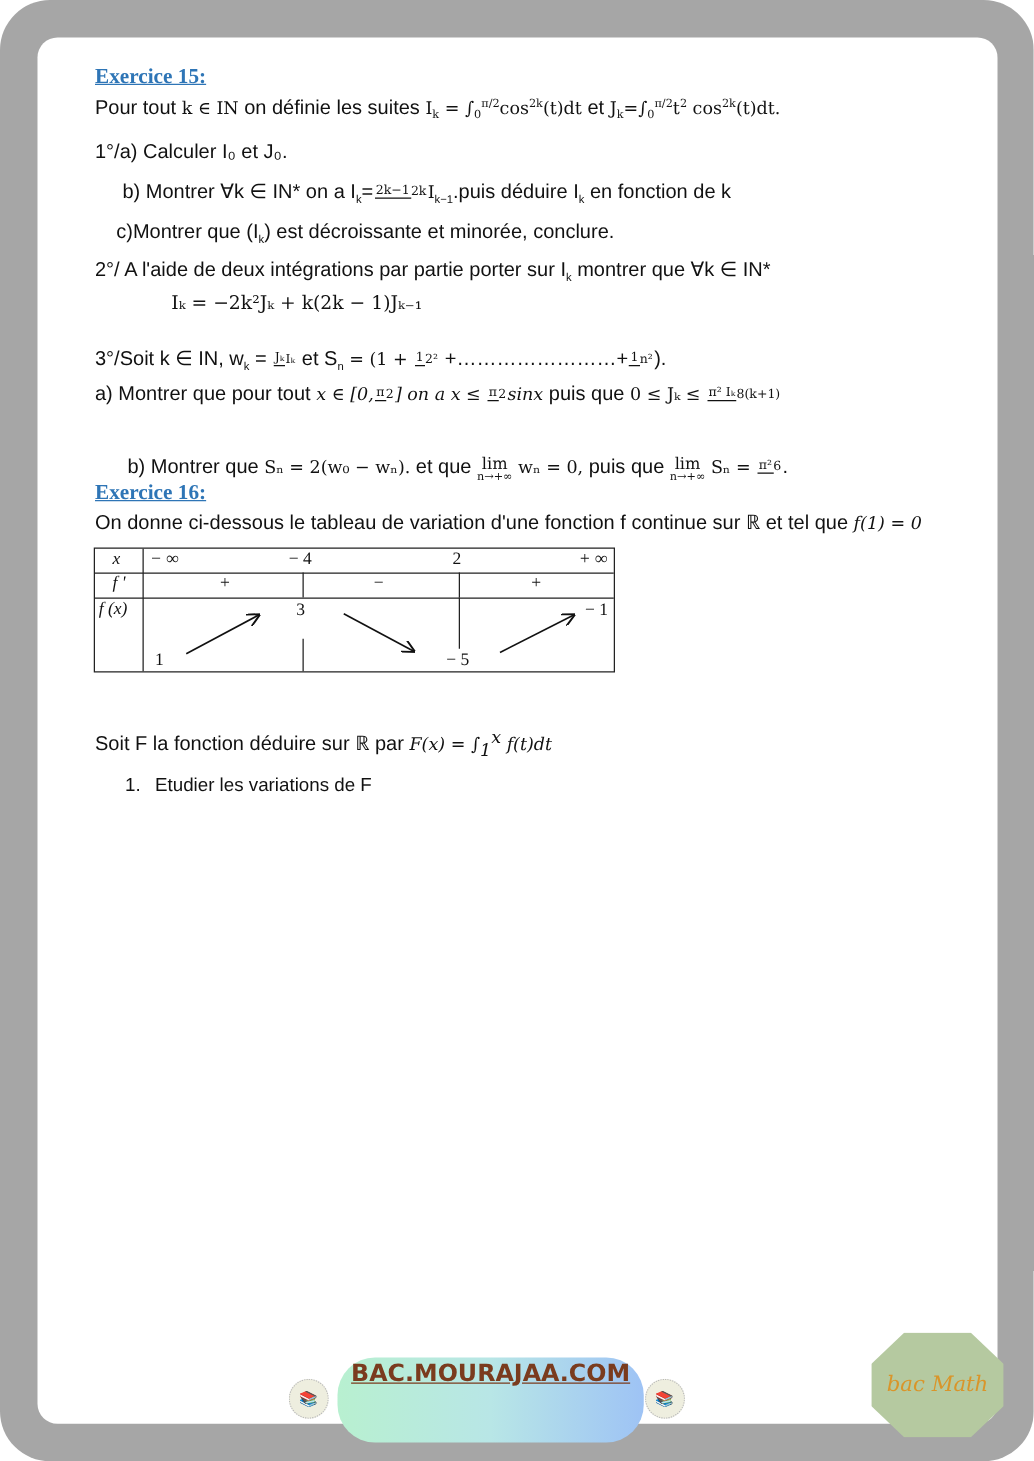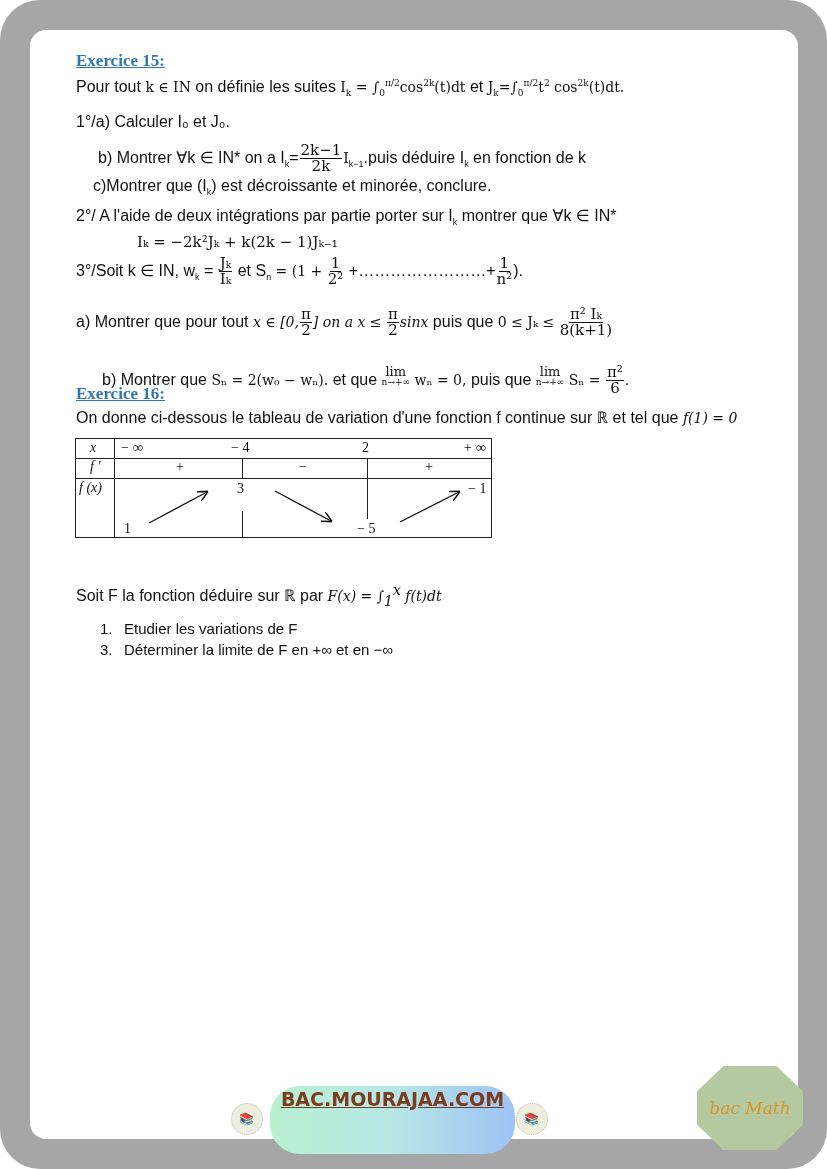--- a/index.html
+++ b/index.html
@@ -4,21 +4,21 @@
 <style>
   html,body{margin:0;padding:0;background:#fff;}
   body{width:827px;height:1169px;position:relative;overflow:hidden;font-family:"Liberation Sans",sans-serif;color:#111;}
   .frame{position:absolute;left:0;top:0;width:827px;height:1169px;background:#a6a6a6;border-radius:40px;}
   .sheet{position:absolute;left:30px;top:30px;width:768px;height:1109px;background:#fff;border-radius:16px;}
   .ex-title{font-family:"Liberation Serif",serif;font-weight:bold;font-size:17px;color:#2e75b6;text-decoration:underline;margin:0;}
   .m{font-family:"DejaVu Serif","Liberation Serif",serif;font-size:14px;}
   .mi{font-family:"DejaVu Serif","Liberation Serif",serif;font-style:italic;font-size:14px;}
   .line{position:absolute;white-space:nowrap;}
   sub,sup{font-size:9px;}
-  .frac{display:inline-flex;flex-direction:column;align-items:center;vertical-align:middle;font-family:"DejaVu Serif",serif;font-size:15px;line-height:1;margin:0 1px;}
+  .frac{display:inline-flex;flex-direction:row;align-items:center;vertical-align:middle;font-family:"DejaVu Serif",serif;font-size:10px;line-height:1;margin:0 1px;}
   .frac .num{border-bottom:1px solid #111;padding:0 1px;}
   .lim{display:inline-flex;flex-direction:column;align-items:center;vertical-align:top;font-family:"DejaVu Serif",serif;font-size:13px;line-height:1;}
   .lim .under{font-size:9px;}
   
   .tv{position:absolute;left:75px;top:438px;width:417px;height:100px;border:1px solid #222;box-sizing:border-box;font-family:"Liberation Serif",serif;font-size:14px;}
   .tv .hline{position:absolute;left:0;right:0;height:1px;background:#222;}
   .tv .vline{position:absolute;width:1px;background:#222;}
   .tv .t{position:absolute;white-space:nowrap;}
   .tv svg{position:absolute;left:0;top:0;}
   .list{position:absolute;left:100px;top:620px;font-size:15px;}
@@ -58,21 +58,21 @@
 
 <div class="line" style="left:93px;top:177px;">
   <span>c)Montrer que (I</span><sub>k</sub><span>) est décroissante et minorée, conclure.</span>
 </div>
 
 <div class="line" style="left:76px;top:206px;">
   <span>2°/ A l'aide de deux intégrations par partie porter sur I</span><sub>k</sub><span> montrer que ∀k ∈ IN*</span>
 </div>
 <div class="line m" style="left:137px;top:233px;font-size:15px;">Iₖ = −2k²Jₖ + k(2k − 1)Jₖ₋₁</div>
 
-<div class="line" style="left:76px;top:256px;">
+<div class="line" style="left:76px;top:277px;">
   <span>3°/Soit k ∈ IN,  w</span><sub>k</sub><span> = </span><span class="frac">
       <span class="num">Jₖ</span>
       <span>Iₖ</span>
     </span><span> et S</span><sub>n</sub><span class="m"> = (1 + </span><span class="frac">
       <span class="num">1</span>
       <span>2²</span>
     </span><span> +……………………+</span><span class="frac">
       <span class="num">1</span>
       <span>n²</span>
     </span><span>).</span>
@@ -149,21 +149,20 @@
     <line x1="324" y1="83" x2="383" y2="53" stroke="#111" stroke-width="1.3" marker-end="url(#ah)"></line>
   </svg>
 </div>
 
 <div class="line" style="left:76px;top:582px;">
   <span>Soit F la fonction déduire sur ℝ par </span><span class="mi">F(x) = ∫</span><sub class="mi">1</sub><sup class="mi">x</sup><span class="mi"> f(t)dt</span>
 </div>
 
 <div class="list">
   <div class="li"><span class="n">1.</span><span>Etudier les variations de F</span></div>
-  <div class="li"><span class="n">3.</span><span>Déterminer la limite de F en +∞ et en −∞</span></div>
 </div>
 
 <div class="logo-circle" style="left:231px;top:1103px;">📚</div>
 <div class="banner">
   <div class="en">BAC.MOURAJAA.COM</div>
 </div>
 <div class="logo-circle" style="left:516px;top:1103px;">📚</div>
 <div class="bacmath">bac Math</div>
 
 </body></html>

